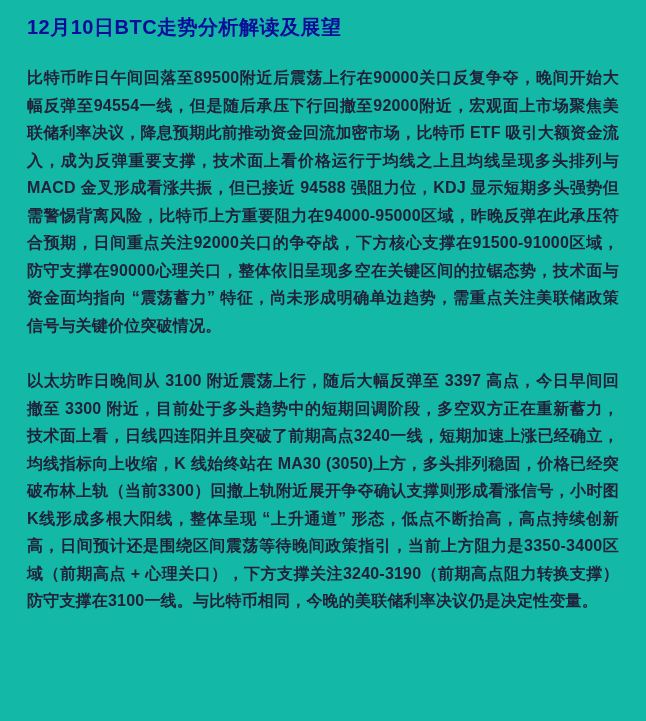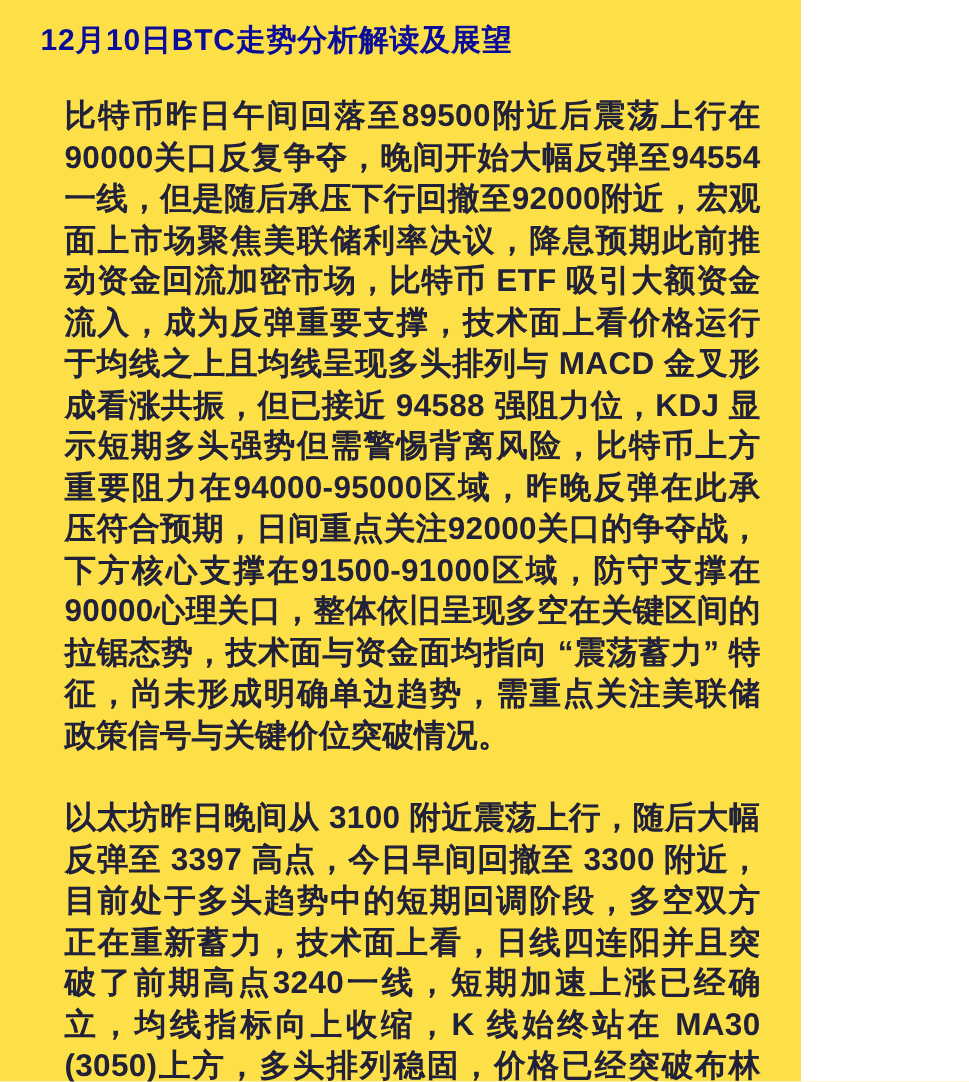--- a/index.html
+++ b/index.html
@@ -8,36 +8,36 @@
     background: #ffffff;
   }
   body {
     width: 646px;
     height: 721px;
     font-family: "Liberation Sans", sans-serif;
     overflow: hidden;
   }
   .page {
     box-sizing: border-box;
-    width: 534px;
+    width: 646px;
     height: 721px;
     padding: 14px 27px 0 27px;
-    background: #fde047;
+    background: #14b8a6;
   }
   .article-title {
     margin: 0 0 24px 0;
     font-size: 20px;
     line-height: 26px;
     font-weight: bold;
     color: #0c0c9a;
     letter-spacing: 0.5px;
   }
   .article-para {
-    margin: 0 0 28px 16px;
-    font-size: 21px;
+    margin: 0 0 28px 0;
+    font-size: 16px;
     line-height: 27.5px;
     font-weight: bold;
     color: #21213a;
     text-align: justify;
     letter-spacing: 0.2px;
   }
 </style>
 </head>
 <body>
 

